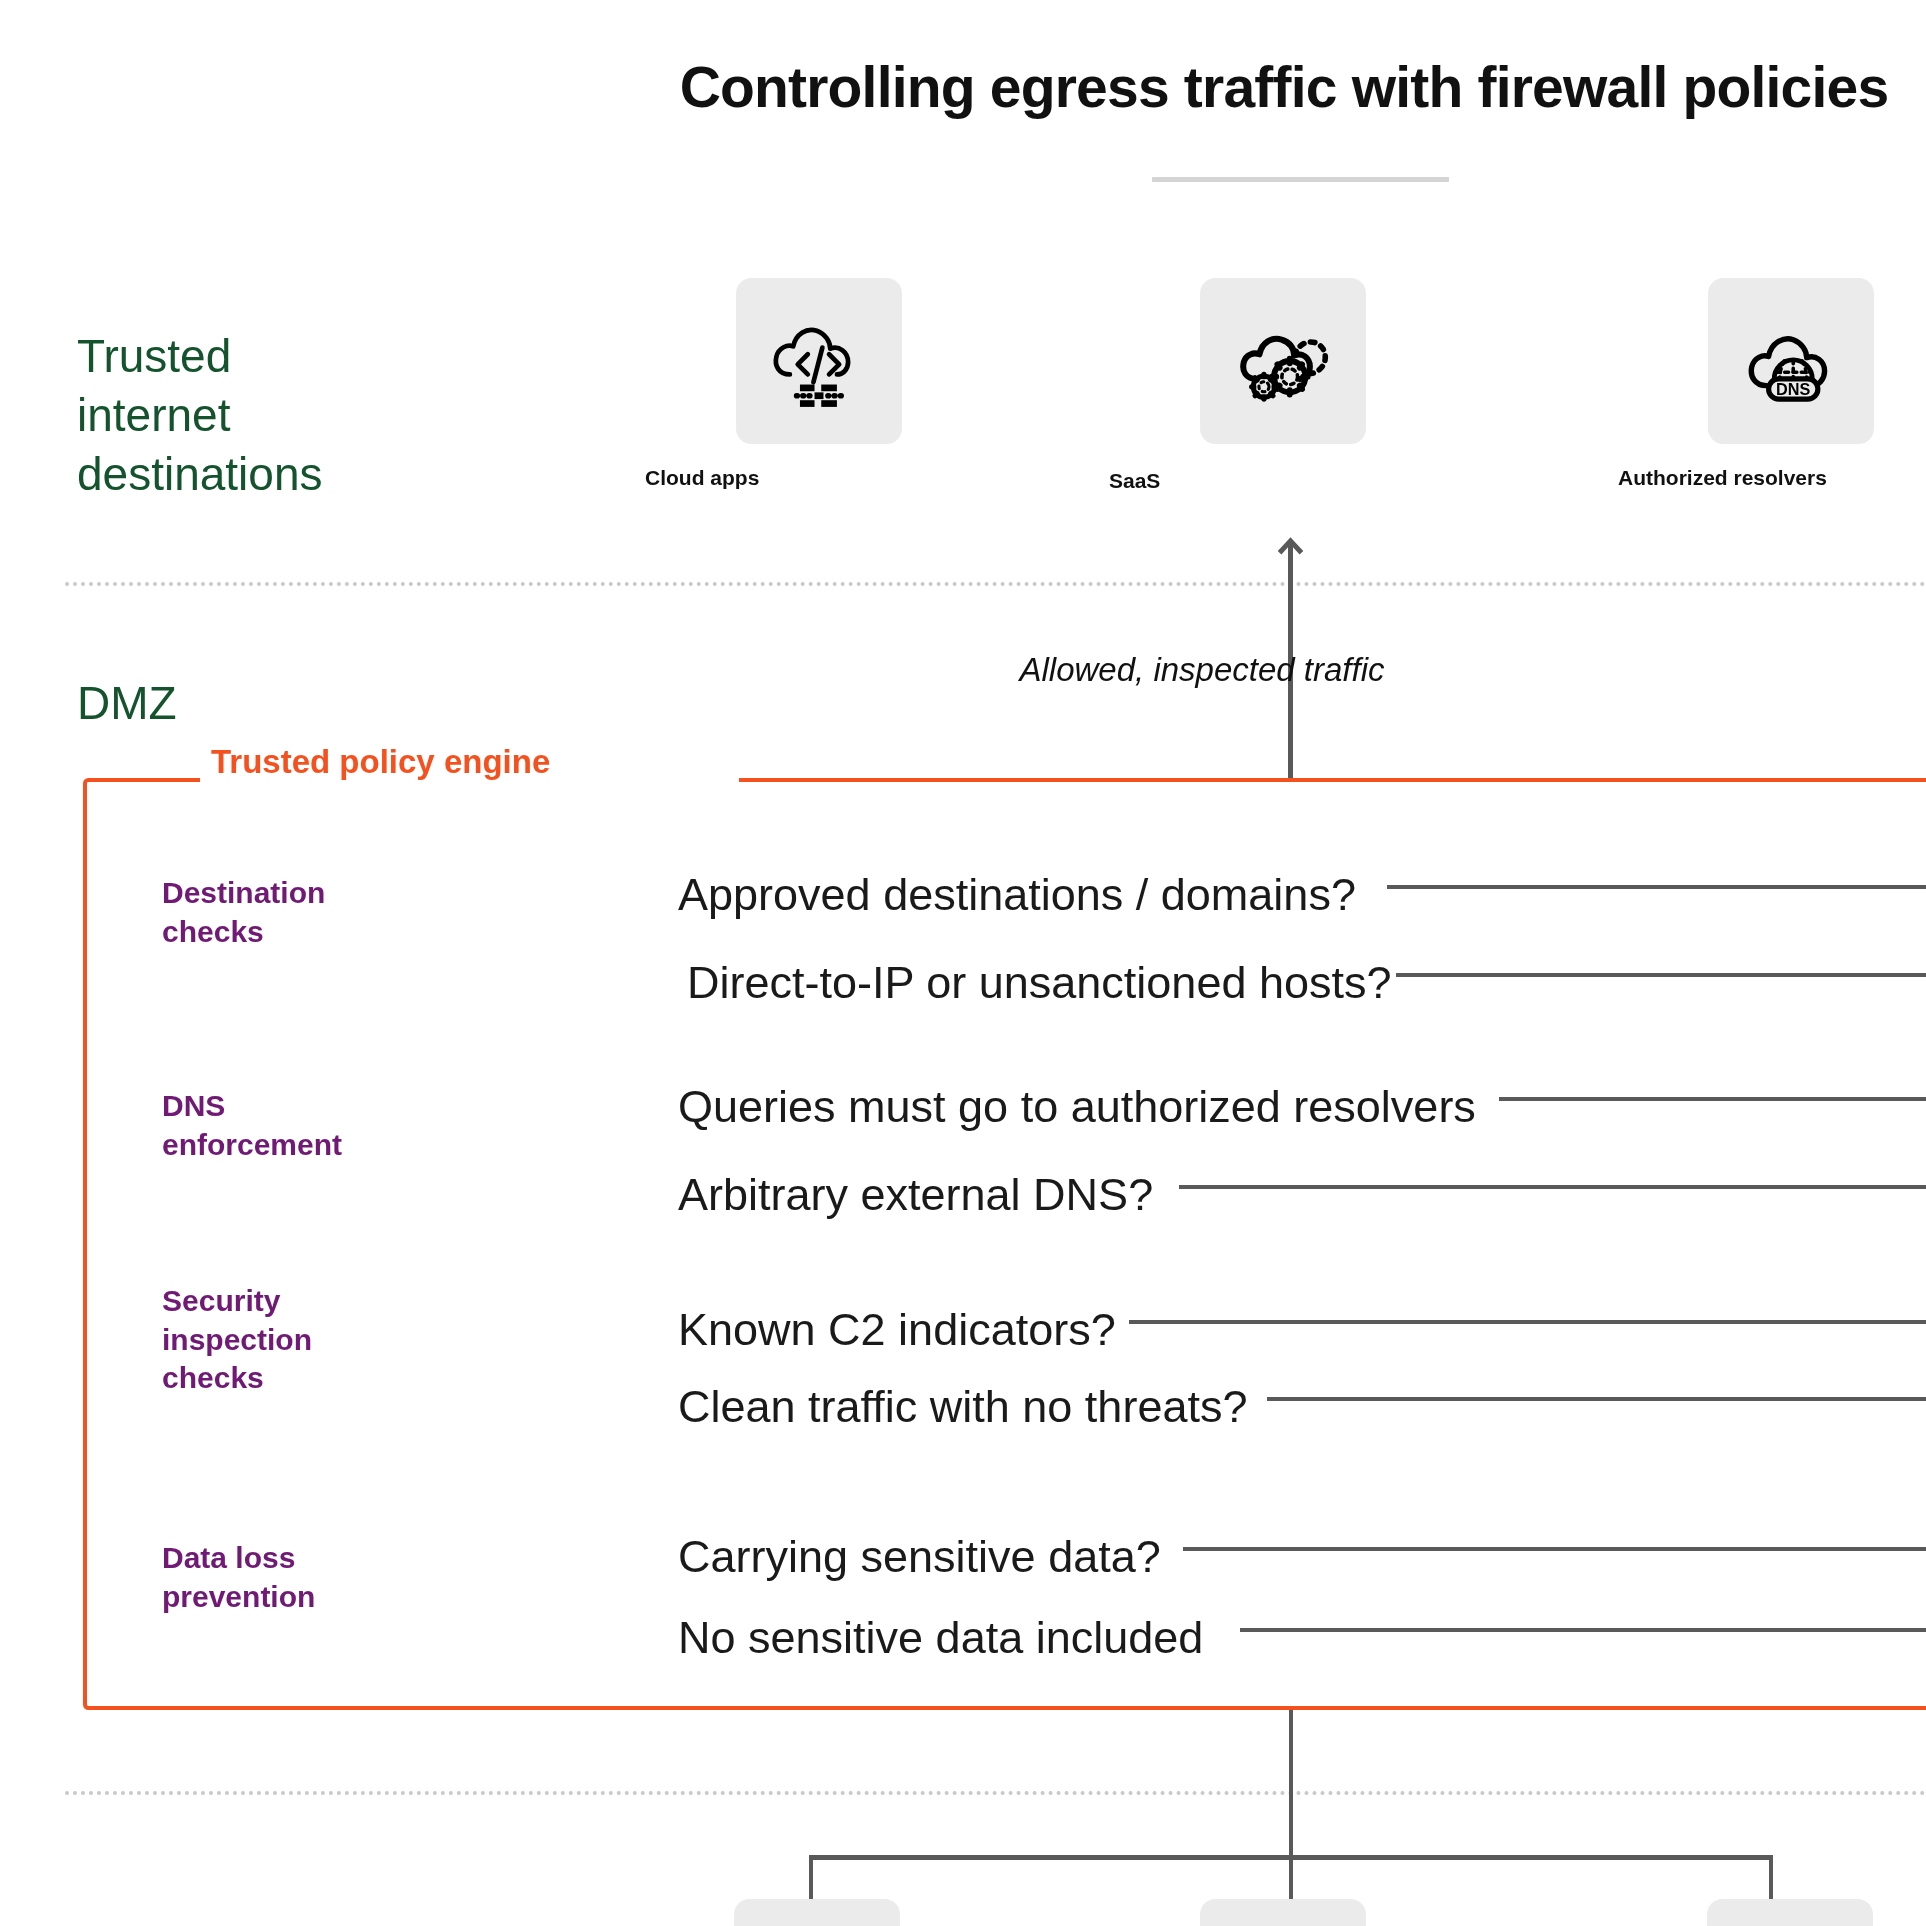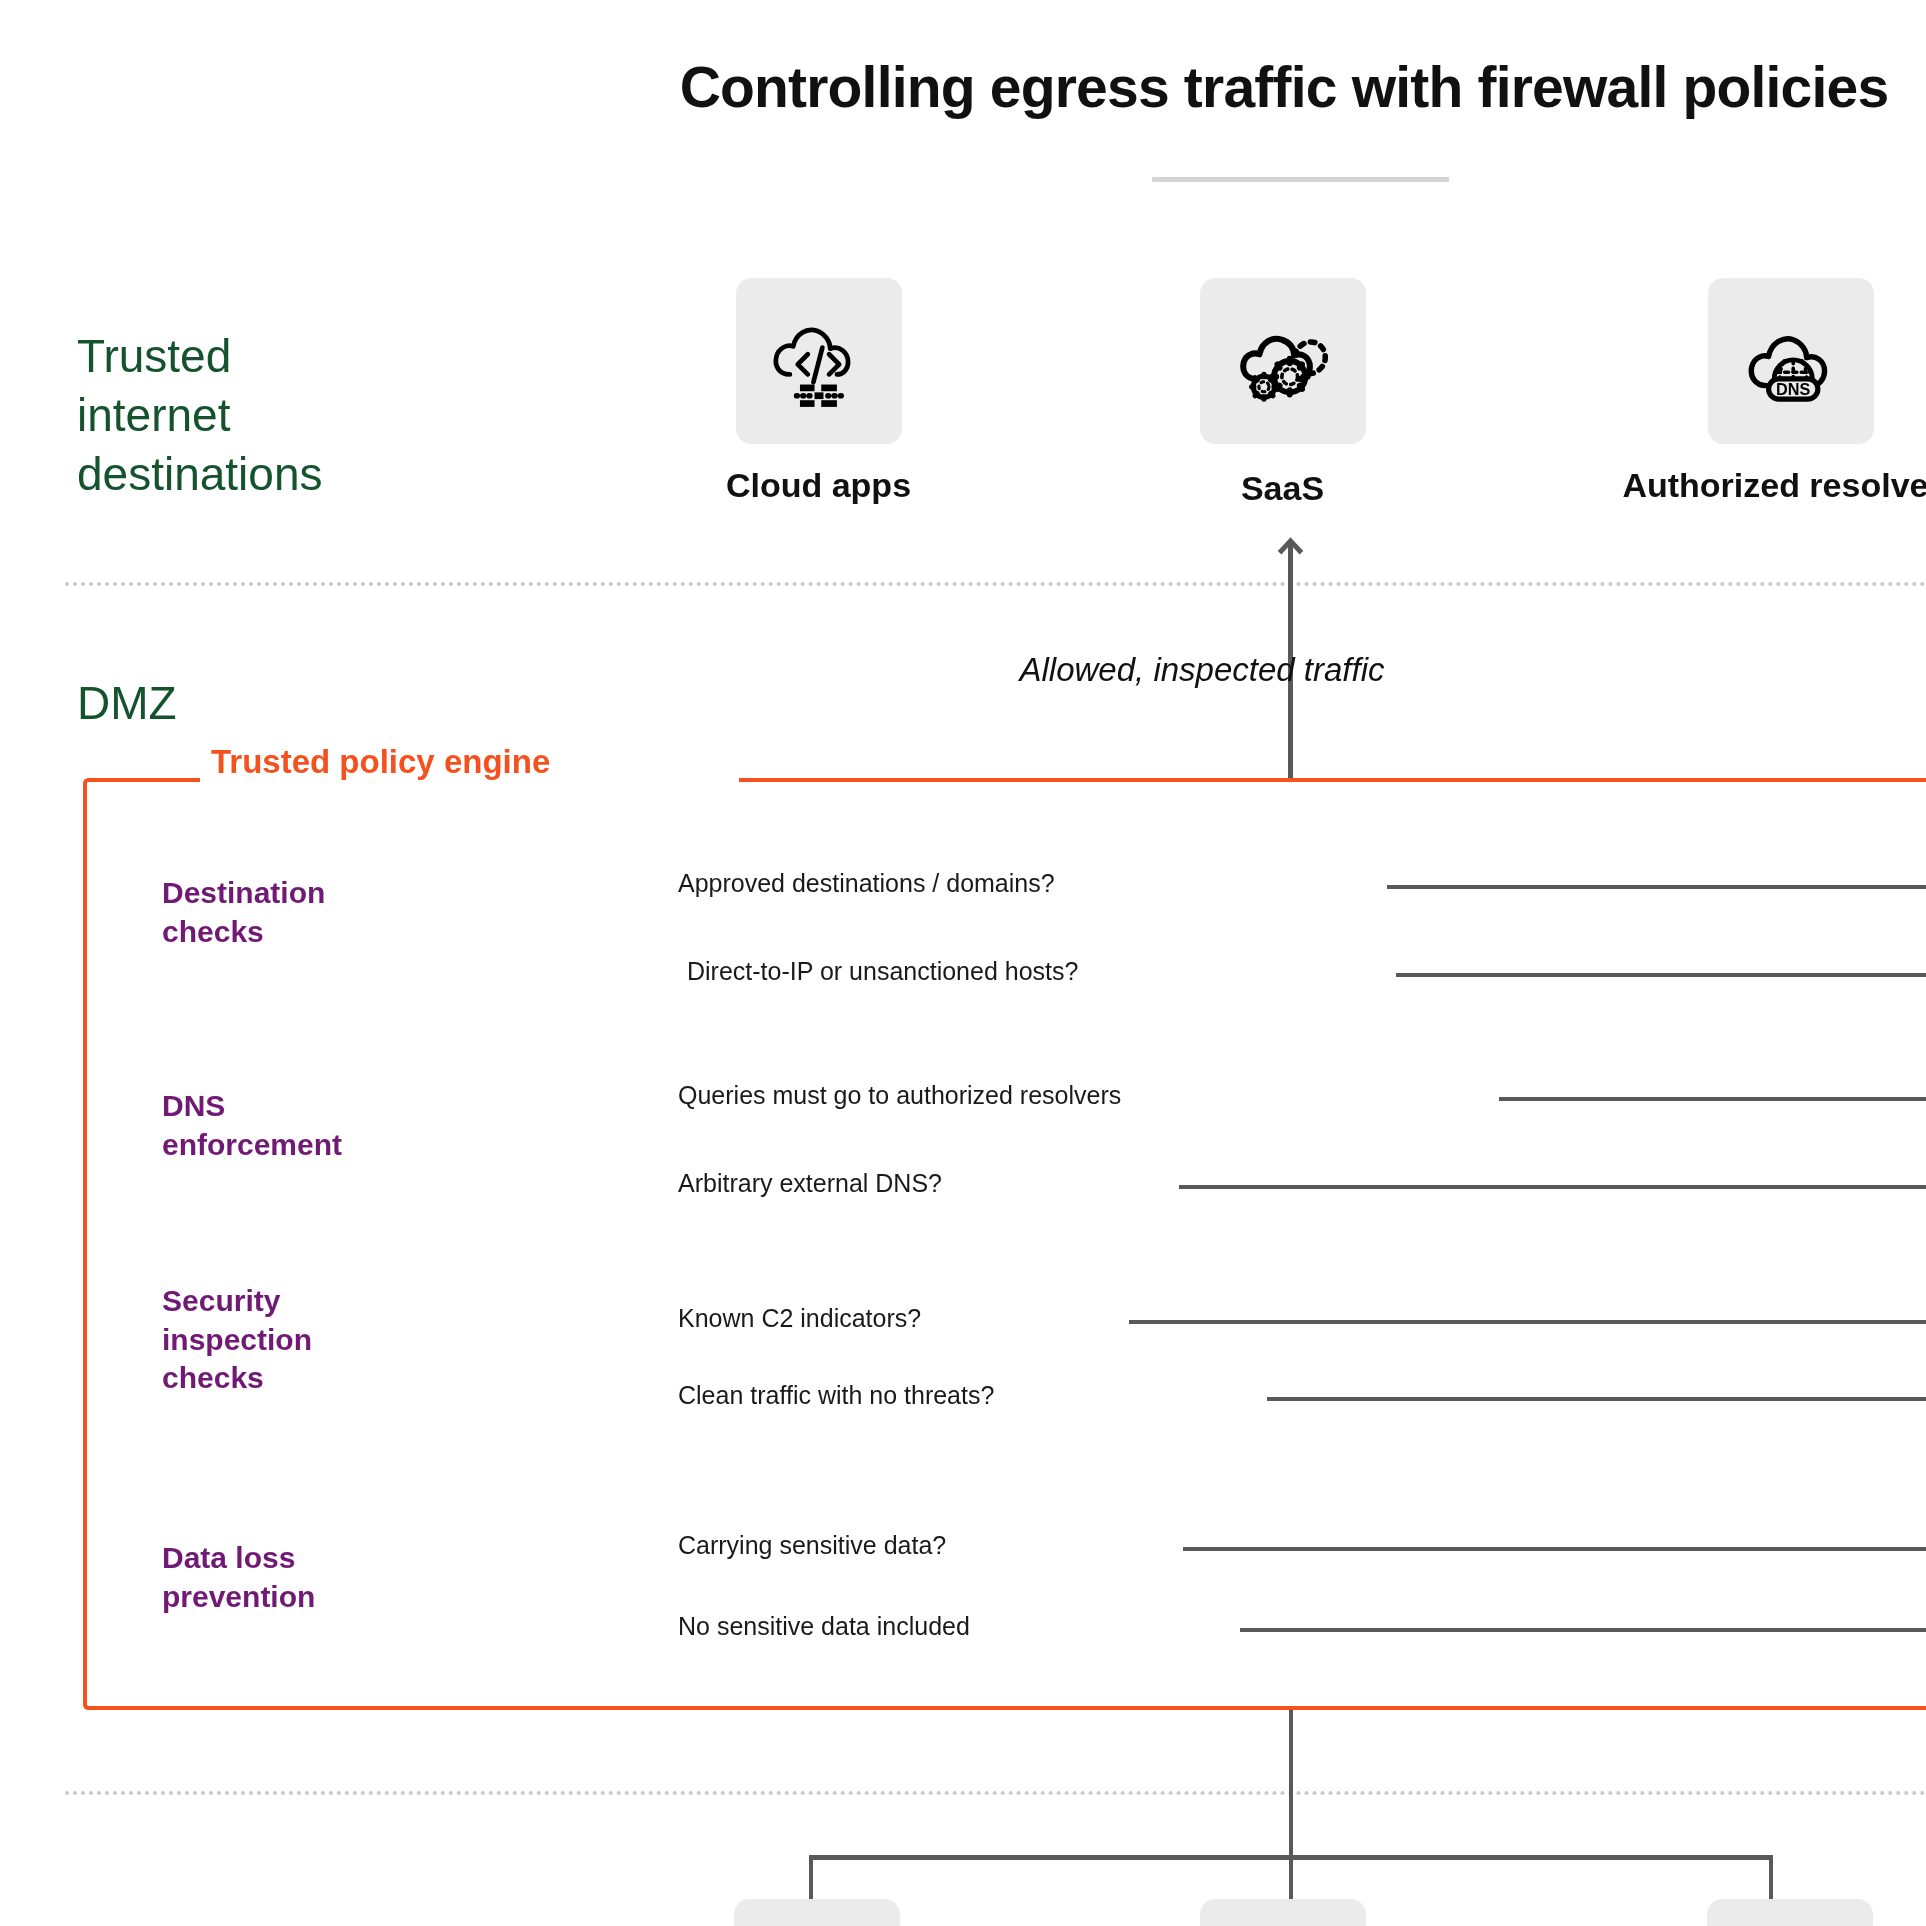--- a/index.html
+++ b/index.html
@@ -34,21 +34,21 @@
   #divider-top{top:582px;}
   #divider-bottom{top:1791px;}
 
   
   .tile{
     width:166px;height:166px;border-radius:15.4px;background:#ebebeb;
     display:flex;align-items:center;justify-content:center;
   }
   .tile svg{width:112px;height:112px;display:block;}
   .node-caption{
-    width:347px;text-align:center;font-size:34px;font-weight:bold;color:#111111;
+    width:347px;font-size:21px;font-weight:bold;color:#111111;
     white-space:nowrap;
   }
 
   #tile-cloudapps{top:278px;left:736px;}
   #tile-saas{top:278px;left:1200px;}
   #tile-dns{top:278px;left:1708px;}
   #cap-cloudapps{top:466px;left:645px;}
   #cap-saas{top:469px;left:1109px;}
   #cap-dns{top:466px;left:1618px;}
 
@@ -73,21 +73,21 @@
   }
   #fw-label{
     top:743px;left:211px;font-size:33px;font-weight:bold;color:#f4511e;white-space:nowrap;
   }
 
   
   .group-title{
     font-size:30px;font-weight:bold;line-height:1.29;color:#701a75;width:501px;
   }
   .rule-text{
-    font-size:25px;color:#1a1a1a;white-space:nowrap;
+    font-size:45px;color:#1a1a1a;white-space:nowrap;
   }
 
   .leader{height:3.5px;background:#595959;}
 
   
   .conn{background:#595959;}
   #conn-stem{top:1710px;left:1289px;width:3.5px;height:193px;}
   #conn-bus{top:1855px;left:809px;width:963px;height:5px;}
   #conn-drop-l{top:1855px;left:809px;width:3.5px;height:46px;}
   #conn-drop-r{top:1855px;left:1769px;width:3.5px;height:46px;}

